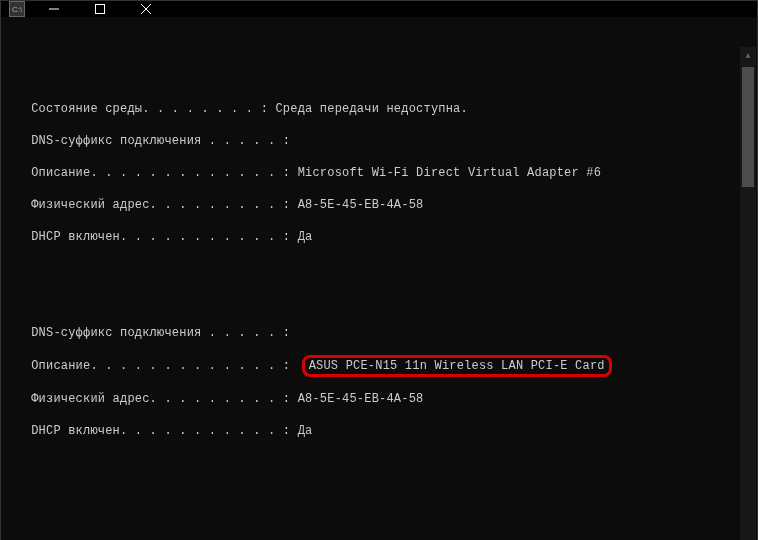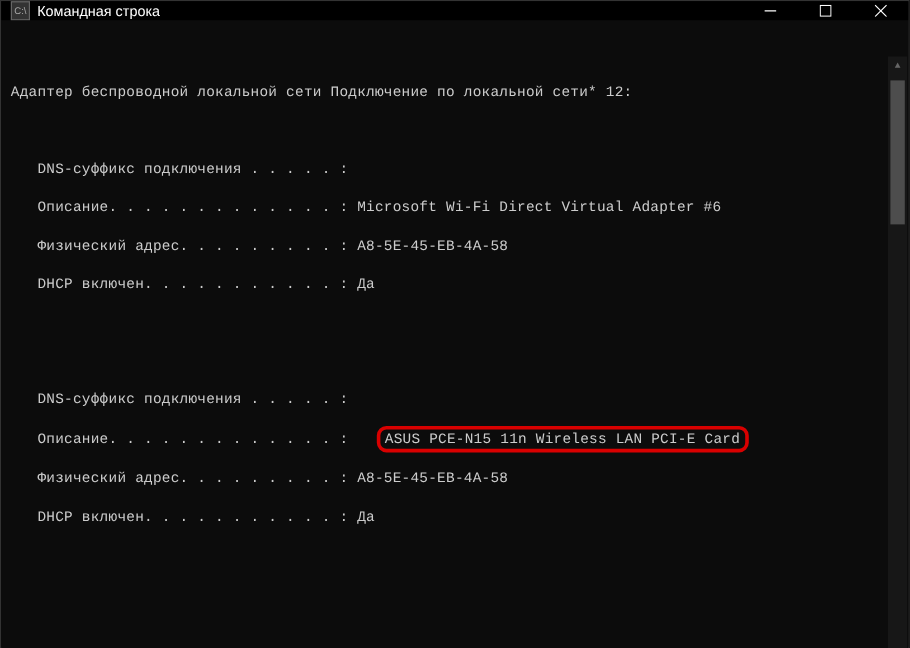--- a/index.html
+++ b/index.html
@@ -79,21 +79,21 @@
       letter-spacing: 0.2px;
     }
     .line {
       white-space: pre;
     }
     .highlight-box {
       border: 3px solid #d90000;
       border-radius: 8px;
       padding: 0 4px;
       display: inline-block;
-      margin: -2px 16px;
+      margin: -2px 4px;
     }
     @keyframes blink {
       50% { opacity: 0; }
     }
     .scrollbar {
       position: absolute;
       right: 1px;
       top: 30px;
       bottom: 1px;
       width: 16px;
@@ -124,21 +124,20 @@
       flex: 1;
       display: flex;
     }
   </style>
 </head>
 <body>
 
 <div class="window">
   <div class="titlebar">
     <span class="titlebar-icon">C:\</span>
-    <span class="titlebar-title">Командная строка</span>
     <div class="win-controls">
       <div class="win-btn">
         <svg viewBox="0 0 10 10">
             <line x1="0" y1="5" x2="10" y2="5"></line>
           </svg>
       </div>
       <div class="win-btn">
         <svg viewBox="0 0 10 10">
             <rect x="0.5" y="0.5" width="9" height="9"></rect>
           </svg>
@@ -148,22 +147,22 @@
             <line x1="0" y1="0" x2="10" y2="10"></line>
             <line x1="10" y1="0" x2="0" y2="10"></line>
           </svg>
       </div>
     </div>
   </div>
 
   <div class="content-wrap">
     <div class="terminal">
 <div class="line"> </div>
-<div class="line">Адаптер беспроводной локальной сети Подключение по локальной сети* 12:</div>
 <div class="line"> </div>
+<div class="line"><span>   Состояние среды. . . . . . . . : </span><span>Среда передачи недоступна.</span></div>
 <div class="line">   DNS-суффикс подключения . . . . . :</div>
 <div class="line"><span>   Описание. . . . . . . . . . . . . : </span><span>Microsoft Wi-Fi Direct Virtual Adapter #6</span></div>
 <div class="line"><span>   Физический адрес. . . . . . . . . : </span><span>A8-5E-45-EB-4A-58</span></div>
 <div class="line"><span>   DHCP включен. . . . . . . . . . . : </span><span>Да</span></div>
 <div class="line"> </div>
 <div class="line"> </div>
 <div class="line">   DNS-суффикс подключения . . . . . :</div>
 <div class="line"><span>   Описание. . . . . . . . . . . . . : </span><span class="highlight-box">ASUS PCE-N15 11n Wireless LAN PCI-E Card</span></div>
 <div class="line"><span>   Физический адрес. . . . . . . . . : </span><span>A8-5E-45-EB-4A-58</span></div>
 <div class="line"><span>   DHCP включен. . . . . . . . . . . : </span><span>Да</span></div>

